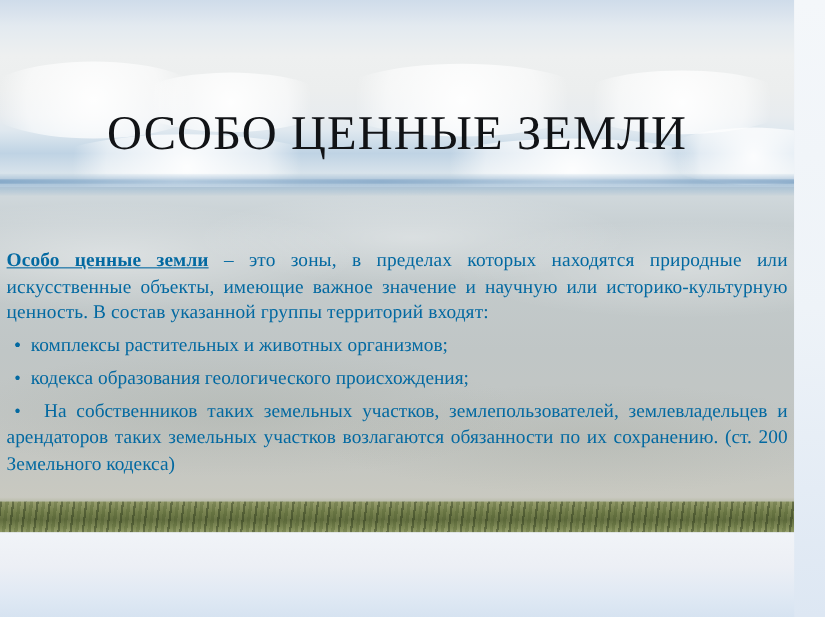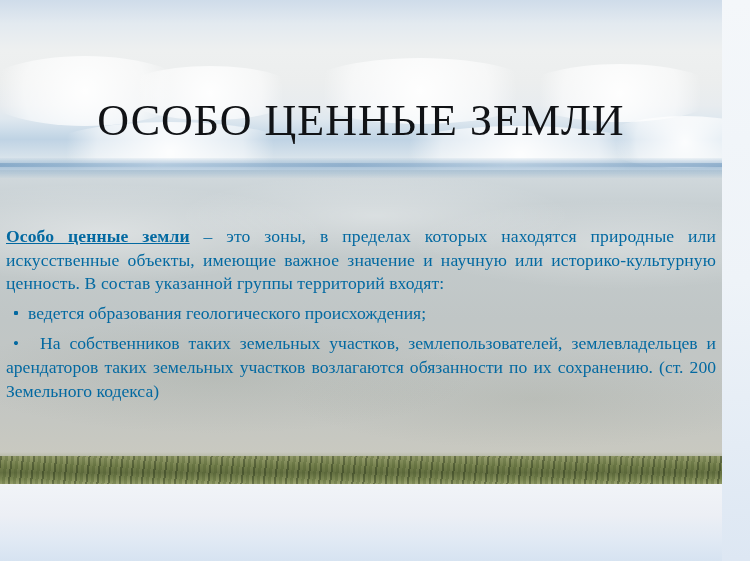--- a/index.html
+++ b/index.html
@@ -246,22 +246,22 @@
     <div class="grass"></div>
 
     <div class="title">ОСОБО ЦЕННЫЕ ЗЕМЛИ</div>
 
     <div class="content">
 
       <p class="para lead"><span class="term">Особо ценные земли</span><span> – это зоны, в пределах которых находятся природные или искусственные объекты, имеющие важное значение и научную или историко-культурную ценность. В состав указанной группы территорий входят:</span></p>
 
       <ul class="bullets">
         <li><span class="dot">•</span></li>
-        <li><span class="dot">•</span></li>
-        <li><span class="dot">•</span><span>ведется образования геологического происхождения;</span></li>
+        <li><span class="dot">•</span><span>комплексы растительных и животных организмов;</span></li>
+        <li><span class="dot">•</span><span>кодекса образования геологического происхождения;</span></li>
         <li><span class="dot">•</span></li>
       </ul>
 
       <p class="closing">На собственников таких земельных участков, землепользователей, землевладельцев и арендаторов таких земельных участков возлагаются обязанности по их сохранению. (ст. 200 Земельного кодекса)</p>
     </div>
   </div>
 
   <div class="edge-right"></div>
   <div class="edge-bottom"></div>
 </div>

